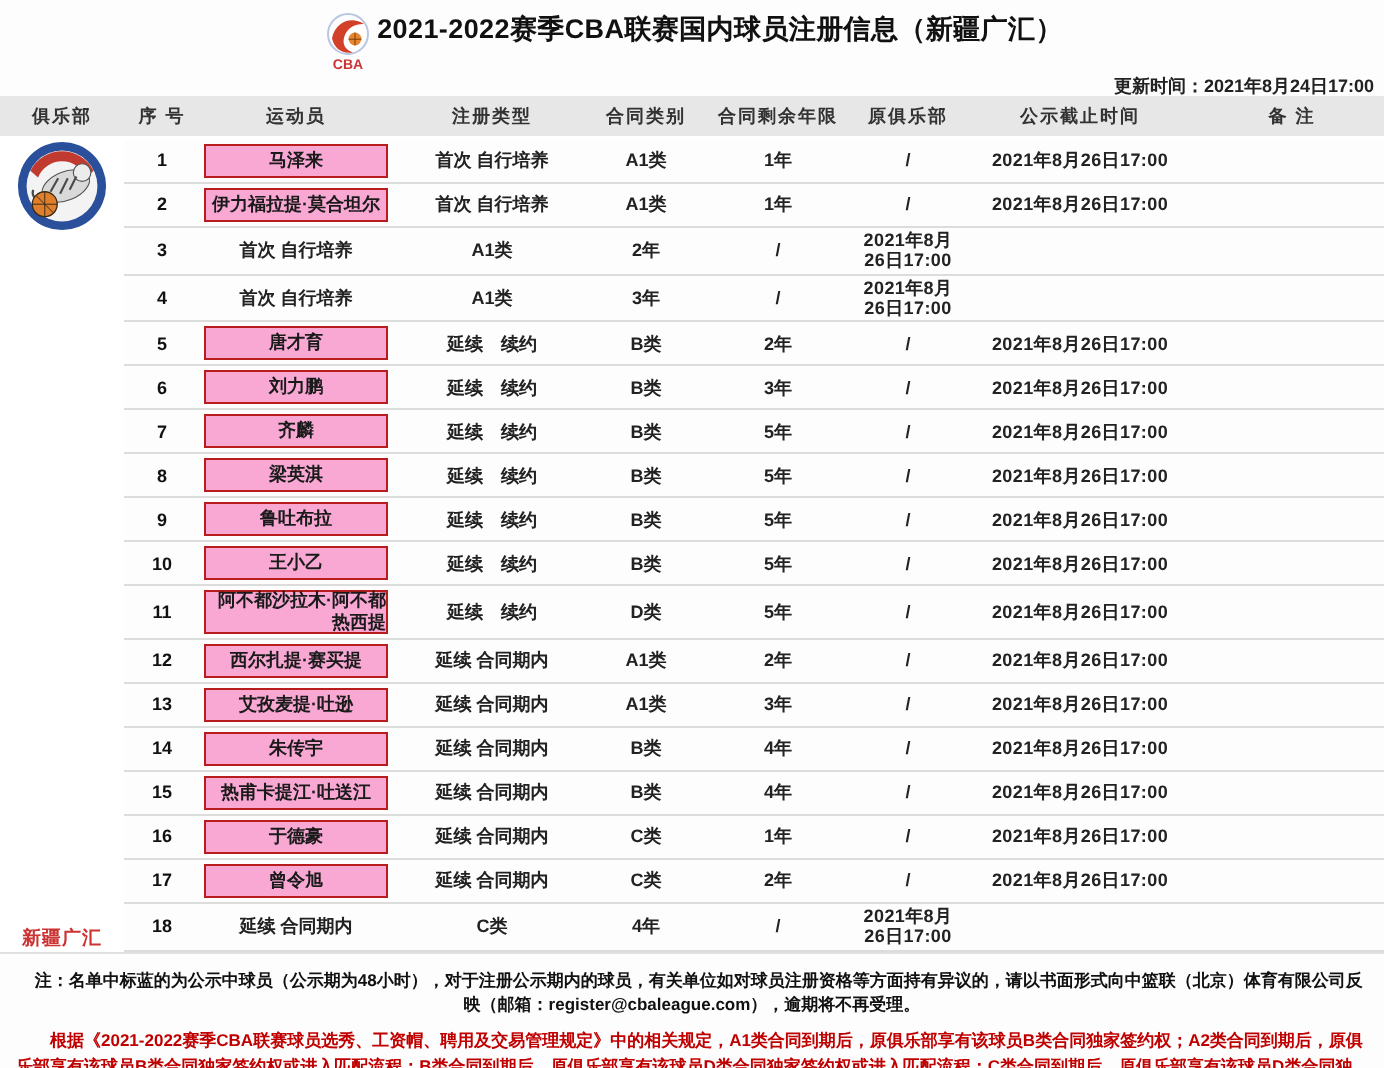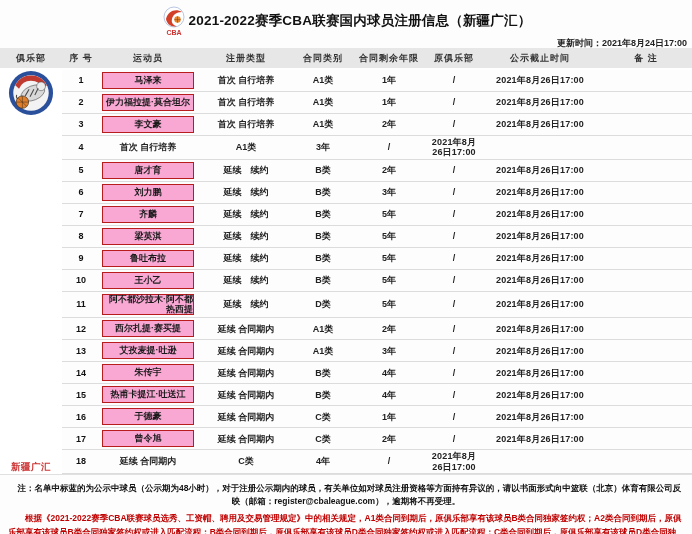--- a/index.html
+++ b/index.html
@@ -5,21 +5,21 @@
   html,body{margin:0;padding:0;background:#ffffff;}
   body{
     width:692px;height:534px;overflow:hidden;position:relative;
     font-family:"Liberation Sans","DejaVu Sans",sans-serif;
     -webkit-font-smoothing:antialiased;
   }
   .page{width:692px;height:534px;background:#fdfdfd;position:relative;}
 
   
   .title-bar{
-    display:flex;align-items:center;justify-content:center;
+    display:flex;justify-content:center;
     padding-top:6px;height:30px;gap:2px;
   }
   .title-text{font-size:13.5px;font-weight:700;color:#111;letter-spacing:0.2px;}
   .updated-line{
     position:absolute;top:37px;right:5px;
     font-size:9px;font-weight:600;color:#222;
   }
 
   
   .table{margin-top:12px;border-bottom:1px solid #e0e0e0;}
@@ -132,23 +132,20 @@
             </div>
             <div class="cell reg">首次 自行培养</div>
             <div class="cell cls">A1类</div>
             <div class="cell yrs">1年</div>
             <div class="cell orig">/</div>
             <div class="cell ddl">2021年8月26日17:00</div>
             <div class="cell note"></div>
           </div>
           <div class="row">
             <div class="cell seq">3</div>
-            <div class="cell name">
-              <span class="name-badge">李文豪</span>
-            </div>
             <div class="cell reg">首次 自行培养</div>
             <div class="cell cls">A1类</div>
             <div class="cell yrs">2年</div>
             <div class="cell orig">/</div>
             <div class="cell ddl">2021年8月26日17:00</div>
             <div class="cell note"></div>
           </div>
           <div class="row">
             <div class="cell seq">4</div>
             <div class="cell reg">首次 自行培养</div>

